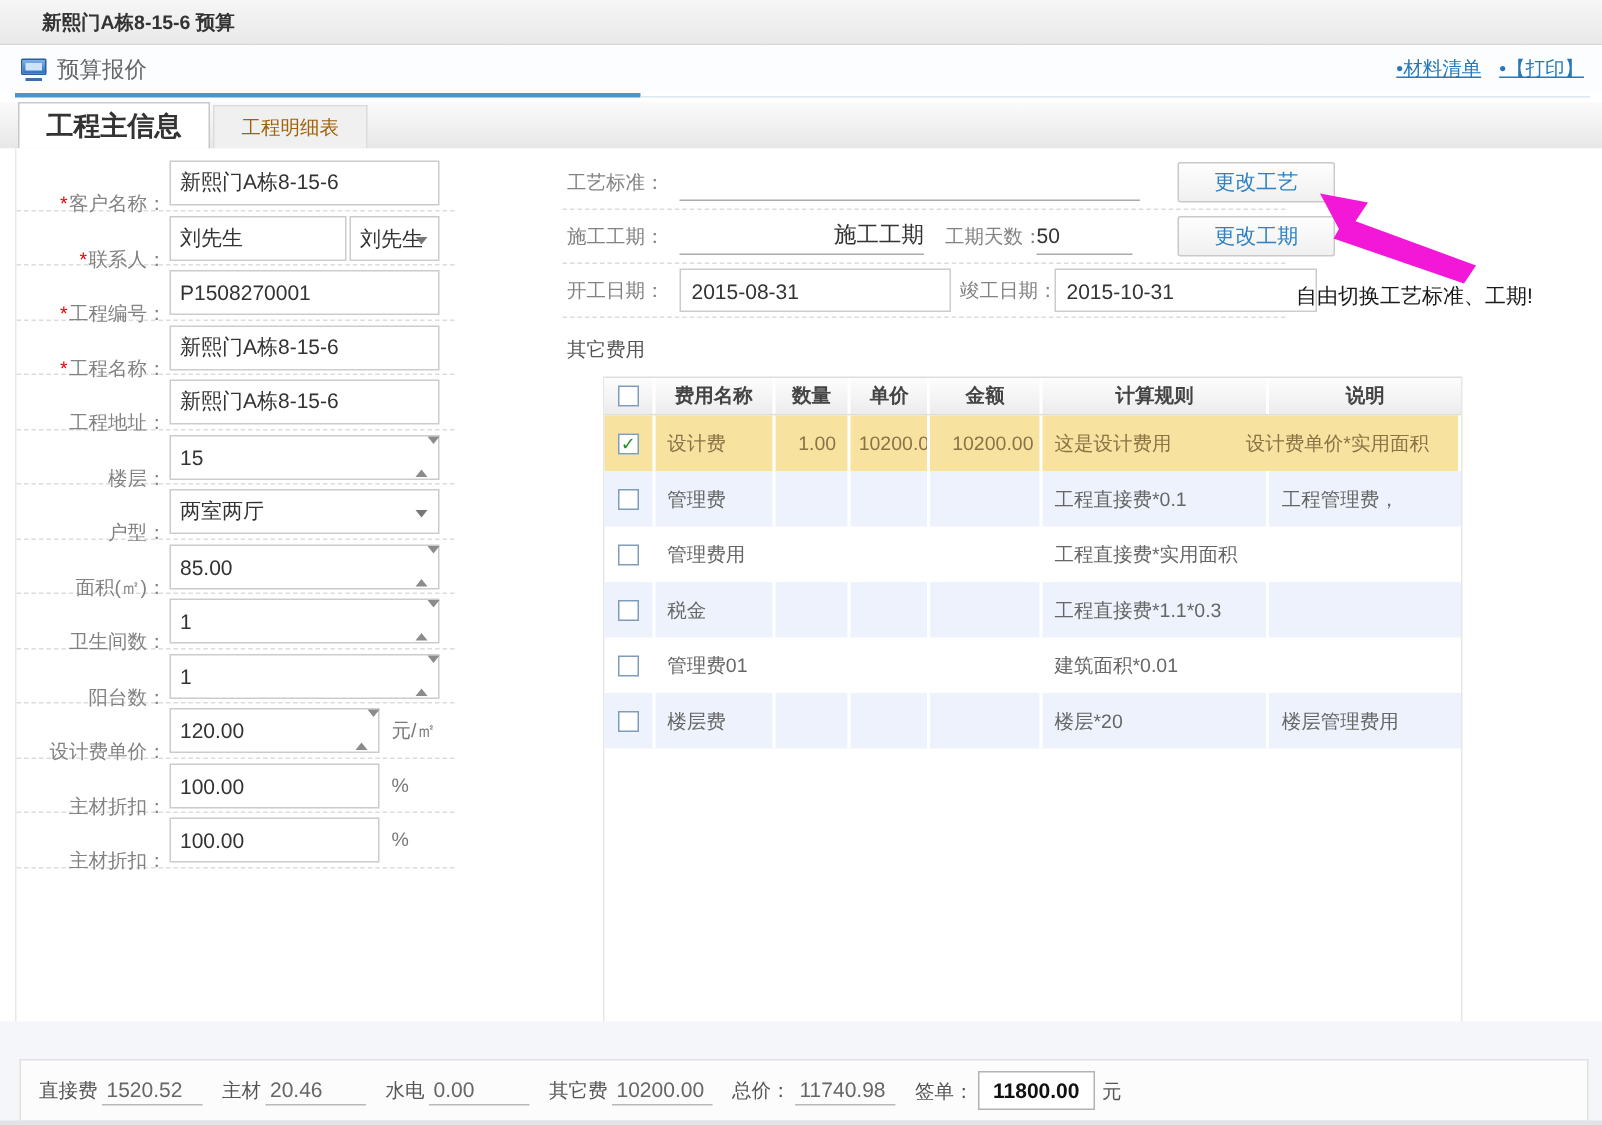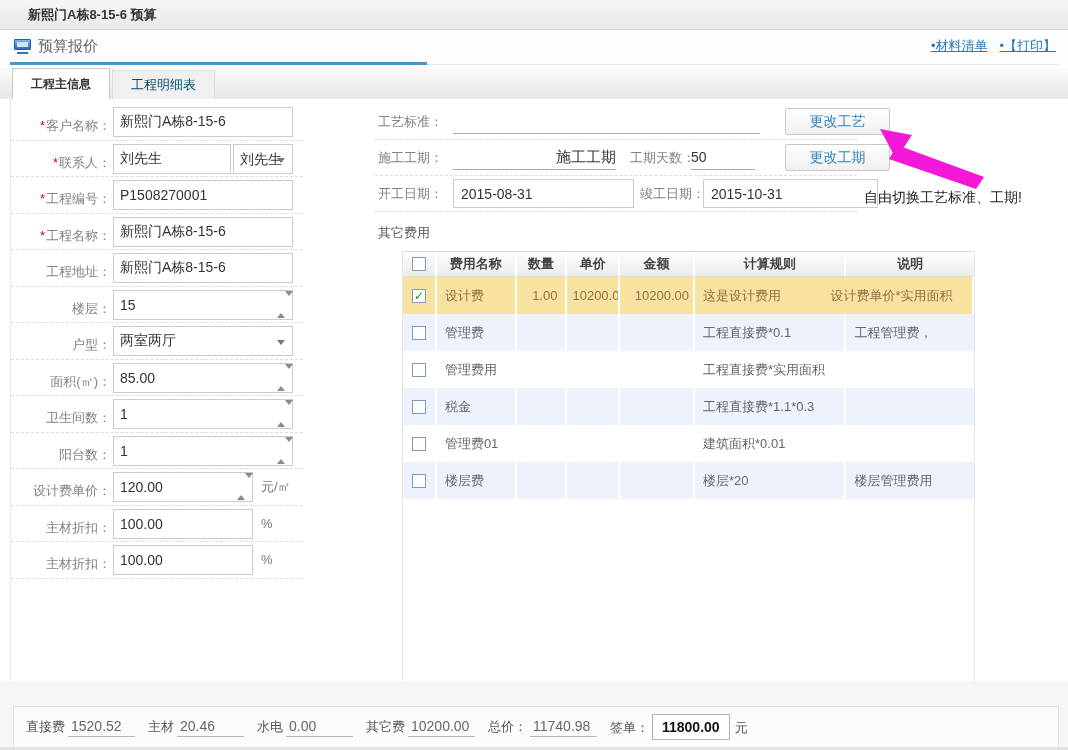--- a/index.html
+++ b/index.html
@@ -22,32 +22,32 @@
   .toolbar-title { font-size:15px; color:#666; }
   .toolbar-links { margin-left:auto; display:flex; gap:12px; }
   .tb-link { font-size:13px; color:#2878b8; text-decoration:underline; cursor:pointer; }
 
   .blue-underline { position:absolute; top:62px; left:10px; width:417px; height:3px; background:#4a96cb; }
   .thin-line { position:absolute; top:64px; left:427px; right:8px; height:1px; background:#dbe7f1; }
 
   
   .tabstrip { position:absolute; top:68px; left:0; right:0; height:31px;
     background:linear-gradient(#fbfbfb,#e7e7e7); display:flex; align-items:flex-end; padding-left:12px; }
-  .tab { height:31px; line-height:30px; padding:0 18px; font-size:12px; cursor:pointer; }
+  .tab { height:31px; line-height:30px; padding:0 18px; font-size:18px; cursor:pointer; }
   .tab.active { background:#fff; border:1px solid #c8c8c8; border-bottom:none; font-weight:bold; color:#333; }
-  .tab.inactive { height:29px; line-height:28px; background:#f0f0f0; border:1px solid #dcdcdc; border-bottom:none; color:#0c4a6e; font-size:13px; margin-left:2px; }
+  .tab.inactive { height:29px; line-height:28px; background:#f0f0f0; border:1px solid #dcdcdc; border-bottom:none; color:#a16207; font-size:13px; margin-left:2px; }
 
   
   .content { position:absolute; top:99px; left:0; width:1068px; height:582px; background:#fff; }
   .left-edge { position:absolute; left:10px; top:0; width:1px; height:582px; background:#e9e9e9; }
 
   
   .form { position:absolute; left:11px; top:5px; width:292px; }
   .f-row { position:relative; height:36.5px; border-bottom:1px dashed #dcdcdc; }
-  .f-label { position:absolute; left:0; top:4px; width:100px; line-height:36px; text-align:right; font-size:13px; color:#828282; white-space:nowrap; }
+  .f-label { position:absolute; left:0; top:14px; width:100px; line-height:36px; text-align:right; font-size:13px; color:#828282; white-space:nowrap; }
   .star { color:#e60000; margin-right:1px; }
   .f-box { position:absolute; left:102px; top:3px; height:30px; border:1px solid #ccc; background:#fff; }
   .f-box input { border:none; outline:none; width:100%; height:28px; padding:0 6px; font-size:14px; color:#333; font-family:inherit; background:transparent; }
   .w-full { width:180px; } .w-mid { width:140px; } .w-contact { width:118px; }
   .sel-box { position:absolute; left:222px; top:3px; width:60px; height:30px; border:1px solid #ccc; background:#fff;
     font-size:14px; color:#333; line-height:28px; padding-left:6px; cursor:pointer; }
   .caret { position:absolute; right:7px; top:13px; width:0; height:0;
     border-left:4px solid transparent; border-right:4px solid transparent; border-top:5px solid #777; }
   .spin { position:absolute; right:5px; top:5px; width:10px; cursor:pointer; }
   .spin .up { width:0; height:0; border-left:4px solid transparent; border-right:4px solid transparent; border-bottom:5px solid #8b8b8b; margin-bottom:5px; }

